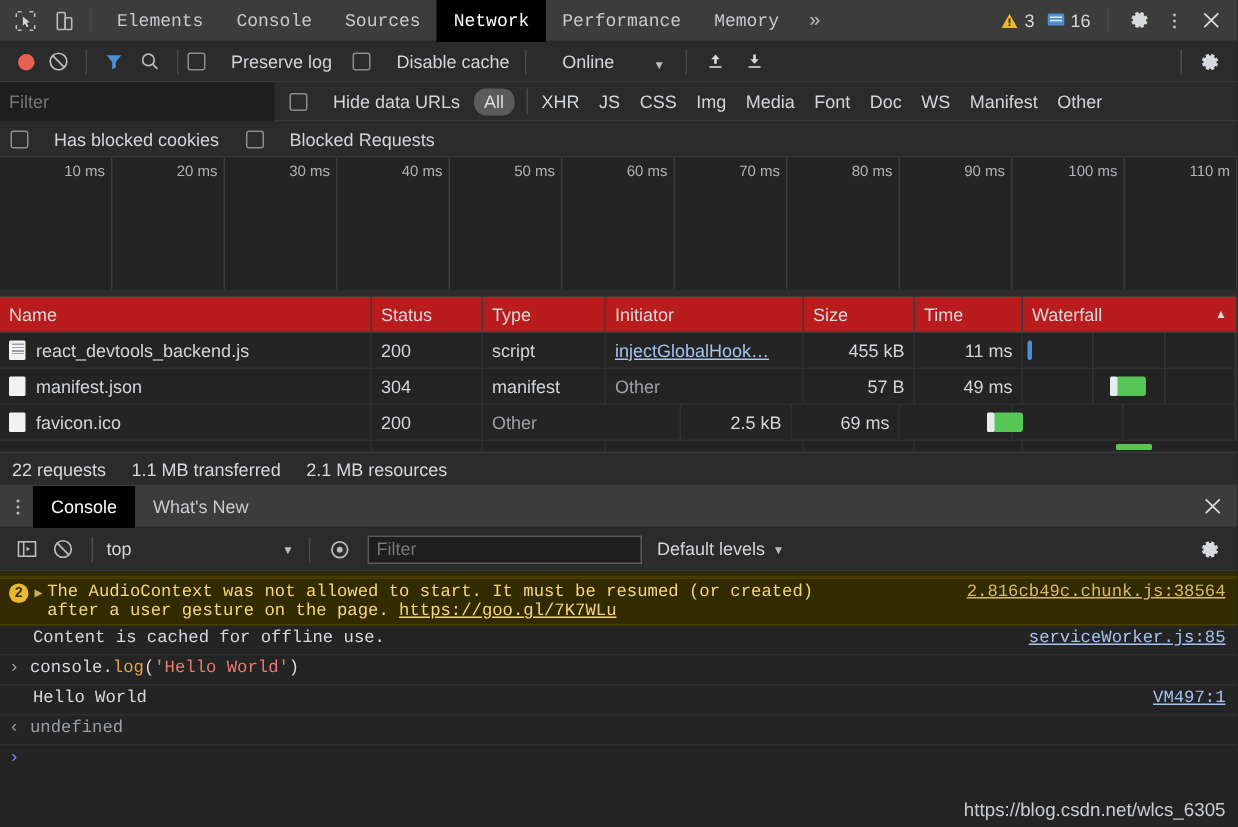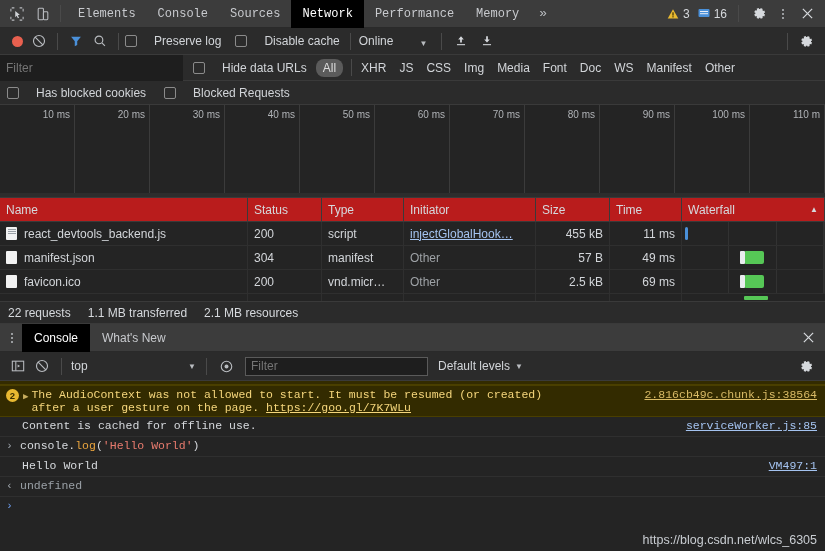--- a/index.html
+++ b/index.html
@@ -39,21 +39,21 @@
 
   
   .net-toolbar {
     height: 27px; background: #2b2b2b; display: flex; align-items: center;
     padding: 0 7px; flex: none; border-bottom: 1px solid #3a3a3a;
   }
   .record-dot { width: 11px; height: 11px; border-radius: 50%; background: #e8604f; }
   .cb-label { display: flex; align-items: center; gap: 17px; color: #d2d5d9; font-size: 12px; white-space: nowrap; }
   .throttle {
     display: flex; align-items: flex-end; gap: 26px; color: #d2d5d9;
-    font-size: 12px; padding-left: 2px;
+    font-size: 12px; padding-left: 2px; margin-left: 16px;
   }
   .caret { font-size: 8px; color: #b9bcc0; }
 
   
   .filter-bar {
     height: 26px; background: #2b2b2b; display: flex; align-items: center;
     flex: none; border-bottom: 1px solid #3a3a3a; padding-right: 6px;
   }
   .filter-input {
     width: 183px; height: 26px; background: #1e1e1e; border: none; outline: none;
@@ -513,23 +513,20 @@
     </div>
 
     <div class="row data-row">
       <div class="td c-name">
         <span class="file-ico"></span>
         <span>favicon.ico</span>
       </div>
       <div class="td c-status">
           <span>200</span>
         </div>
-      <div class="td c-type">
-          <span>vnd.micr…</span>
-        </div>
       <div class="td c-init">
           <span class="muted">Other</span>
         </div>
       <div class="td c-size">
           <span>2.5 kB</span>
         </div>
       <div class="td c-time">
           <span>69 ms</span>
         </div>
       <div class="td c-wf wf-cell" style="padding:0;">

